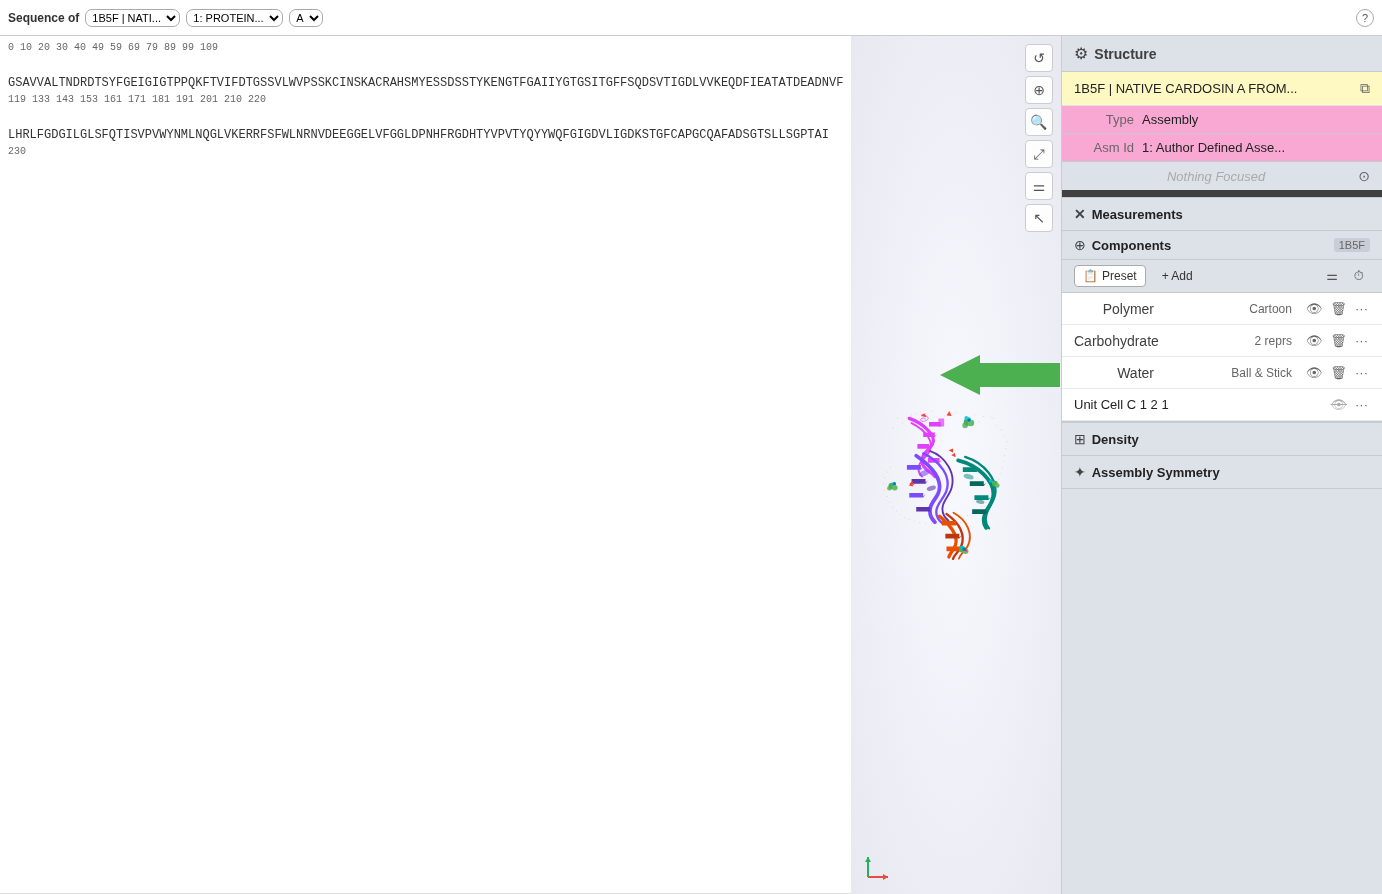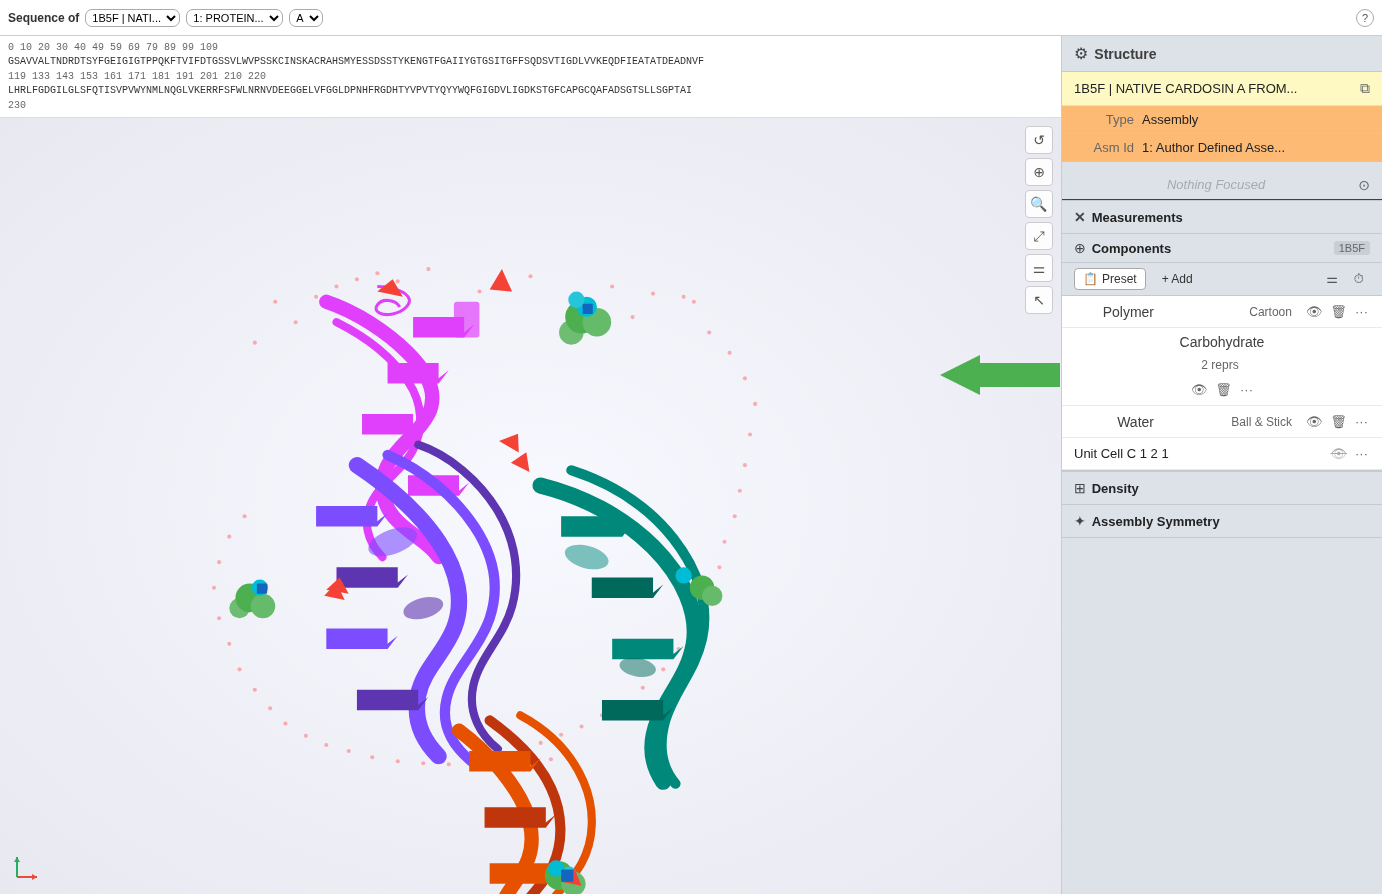--- a/index.html
+++ b/index.html
@@ -16,21 +16,21 @@
     }
     .sequence-bar-help {
       margin-left: auto; width: 18px; height: 18px; border-radius: 50%; border: 1px solid #aaa;
       display: flex; align-items: center; justify-content: center; font-size: 11px; color: #555; cursor: pointer; flex-shrink: 0;
     }
 
     
     .main-area { display: flex; flex: 1; overflow: hidden; }
 
     
-    .left-panel { flex: 1; display: flex; flex-direction: column; overflow: hidden; background: #fff; border-right: 1px solid #ccc; }
+    .left-panel { flex: 1; display: flex; overflow: hidden; background: #fff; border-right: 1px solid #ccc; }
 
     
     .sequence-display {
       background: #fff; border-bottom: 1px solid #ddd; padding: 4px 8px; font-family: 'Courier New', monospace;
       font-size: 11px; color: #333; line-height: 1.5; flex-shrink: 0;
     }
 
     
     .viewer-area { flex: 1; position: relative; overflow: hidden; background: #fff; }
     .viewer-canvas {
@@ -63,28 +63,28 @@
     
     .structure-entry {
       display: flex; align-items: center; background: #fef9c3; margin: 0; padding: 8px 12px;
       border-bottom: 1px solid #dde1e8; gap: 8px;
     }
     .structure-entry-name { font-size: 13px; font-weight: 500; color: #222; flex: 1; }
     .copy-btn { color: #666; cursor: pointer; font-size: 14px; }
 
     
     .info-row {
-      display: flex; align-items: center; padding: 6px 12px; background: #fdba74; border-bottom: 1px solid #c5c9d0; gap: 8px;
+      display: flex; align-items: center; padding: 6px 12px; background: #f9a8d4; border-bottom: 1px solid #c5c9d0; gap: 8px;
     }
     .info-label { color: #666; font-size: 13px; min-width: 60px; text-align: right; }
     .info-value { color: #222; font-size: 13px; flex: 1; }
 
     
     .focus-row {
-      display: flex; align-items: flex-start; padding: 6px 12px; background: #dde1e8; border-bottom: 1px solid #404040; margin-top: 9px;
+      display: flex; align-items: flex-end; padding: 6px 12px; background: #dde1e8; border-bottom: 7px solid #404040;
     }
     .focus-label { color: #aaa; font-size: 13px; flex: 1; text-align: center; font-style: italic; }
     .focus-btn { color: #666; cursor: pointer; font-size: 14px; }
 
     
     .section-header {
       display: flex; align-items: center; padding: 8px 12px; background: #dde1e8; border-bottom: 1px solid #c5c9d0;
       border-top: 1px solid #c5c9d0; gap: 6px; cursor: pointer;
     }
     .section-header-title { font-weight: 700; font-size: 13px; color: #222; }
@@ -136,21 +136,21 @@
     
     .assembly-sym-section {
       display: flex; align-items: center; padding: 8px 12px; background: #dde1e8; border-bottom: 1px solid #c5c9d0; gap: 6px; cursor: pointer;
     }
 
     
     .protein-svg { width: 100%; height: 100%; }
 
     
     .seq-numbers { font-family: 'Courier New', monospace; font-size: 10px; color: #666; }
-    .seq-text { font-family: 'Courier New', monospace; font-size: 10px; color: #333; line-height: 1.4; }
+    .seq-text { font-family: 'Courier New', monospace; font-size: 12px; color: #333; line-height: 1.4; margin-top: 20px; }
 
     .green-arrow-container {
       position: absolute;
       right: 322px;
       top: 355px;
       z-index: 100;
       pointer-events: none;
     }
   </style>
 </head>
@@ -416,21 +416,21 @@
     <div class="component-row">
       <span class="component-name">Polymer</span>
       <span class="component-repr">Cartoon</span>
       <div class="component-actions">
         <span class="action-btn">👁</span>
         <span class="action-btn">🗑</span>
         <span class="action-btn">···</span>
       </div>
     </div>
 
-    <div class="component-row" style="position:relative;flex-direction:column;">
+    <div class="component-row" style="position:relative;">
       <span class="component-name">Carbohydrate</span>
       <span class="component-repr">2 reprs</span>
       <div class="component-actions">
         <span class="action-btn">👁</span>
         <span class="action-btn">🗑</span>
         <span class="action-btn">···</span>
       </div>
     </div>
 
     <div class="component-row">

